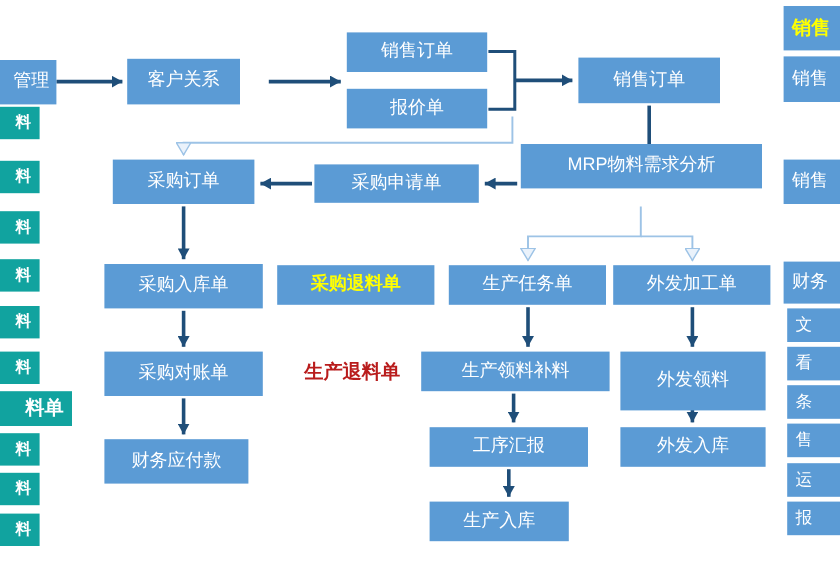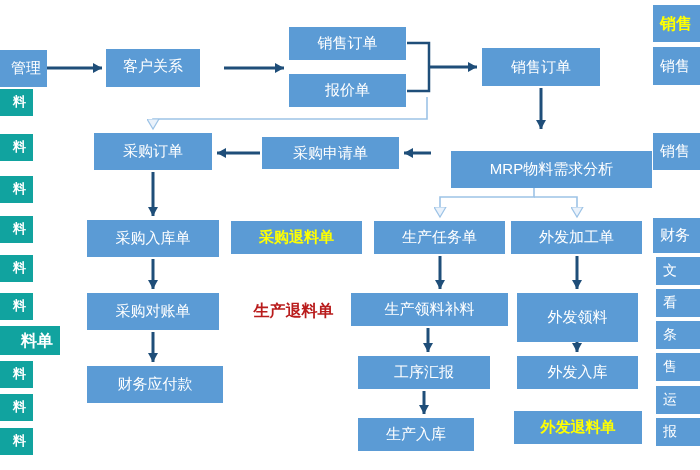--- a/index.html
+++ b/index.html
@@ -81,38 +81,37 @@
 
   <div class="node blue cut-left" style="left:-68px;top:50px;width:115px;height:37px;">管理</div>
 
   <div class="node blue" style="left:106px;top:49px;width:94px;height:38px;font-family:Liberation Mono, monospace;">客户关系</div>
   <div class="node blue" style="left:289px;top:27px;width:117px;height:33px;">销售订单</div>
   <div class="node blue" style="left:289px;top:74px;width:117px;height:33px;">报价单</div>
   <div class="node blue" style="left:482px;top:48px;width:118px;height:38px;">销售订单</div>
 
   <div class="node blue" style="left:94px;top:133px;width:118px;height:37px;">采购订单</div>
   <div class="node blue" style="left:262px;top:137px;width:137px;height:32px;">采购申请单</div>
-  <div class="node blue" style="left:434px;top:151px;width:201px;height:37px;margin-left:17px;">MRP物料需求分析</div>
+  <div class="node blue" style="left:434px;top:120px;width:201px;height:37px;">MRP物料需求分析</div>
 
   <div class="node blue" style="left:87px;top:220px;width:132px;height:37px;">采购入库单</div>
   <div class="node blue yellow" style="left:231px;top:221px;width:131px;height:33px;">采购退料单</div>
   <div class="node blue" style="left:374px;top:221px;width:131px;height:33px;">生产任务单</div>
   <div class="node blue" style="left:511px;top:221px;width:131px;height:33px;">外发加工单</div>
 
   <div class="node blue" style="left:87px;top:293px;width:132px;height:37px;">采购对账单</div>
   <div class="node green-text" style="left:226px;top:296px;width:135px;height:30px;">生产退料单</div>
   <div class="node blue" style="left:351px;top:293px;width:157px;height:33px;">生产领料补料</div>
   <div class="node blue" style="left:517px;top:293px;width:121px;height:49px;">外发领料</div>
 
-  <div class="node blue" style="left:87px;top:366px;width:136px;height:37px;">财务应付款</div>
+  <div class="node blue" style="left:87px;top:366px;width:120px;height:37px;">财务应付款</div>
   <div class="node blue" style="left:358px;top:356px;width:132px;height:33px;">工序汇报</div>
   <div class="node blue" style="left:517px;top:356px;width:121px;height:33px;">外发入库</div>
 
   <div class="node blue" style="left:358px;top:418px;width:116px;height:33px;">生产入库</div>
-  <div class="node blue yellow" style="left:514px;top:411px;width:128px;height:33px;">外发退料单</div>
 
   <div class="node teal" style="left:-52px;top:89px;width:85px;height:27px;">料</div>
   <div class="node teal" style="left:-52px;top:134px;width:85px;height:27px;">料</div>
   <div class="node teal" style="left:-52px;top:176px;width:85px;height:27px;">料</div>
   <div class="node teal" style="left:-52px;top:216px;width:85px;height:27px;">料</div>
   <div class="node teal" style="left:-52px;top:255px;width:85px;height:27px;">料</div>
   <div class="node teal" style="left:-52px;top:293px;width:85px;height:27px;">料</div>
   <div class="node teal big" style="left:-28px;top:326px;width:88px;height:29px;">料单</div>
   <div class="node teal" style="left:-52px;top:361px;width:85px;height:27px;">料</div>
   <div class="node teal" style="left:-52px;top:394px;width:85px;height:27px;">料</div>

